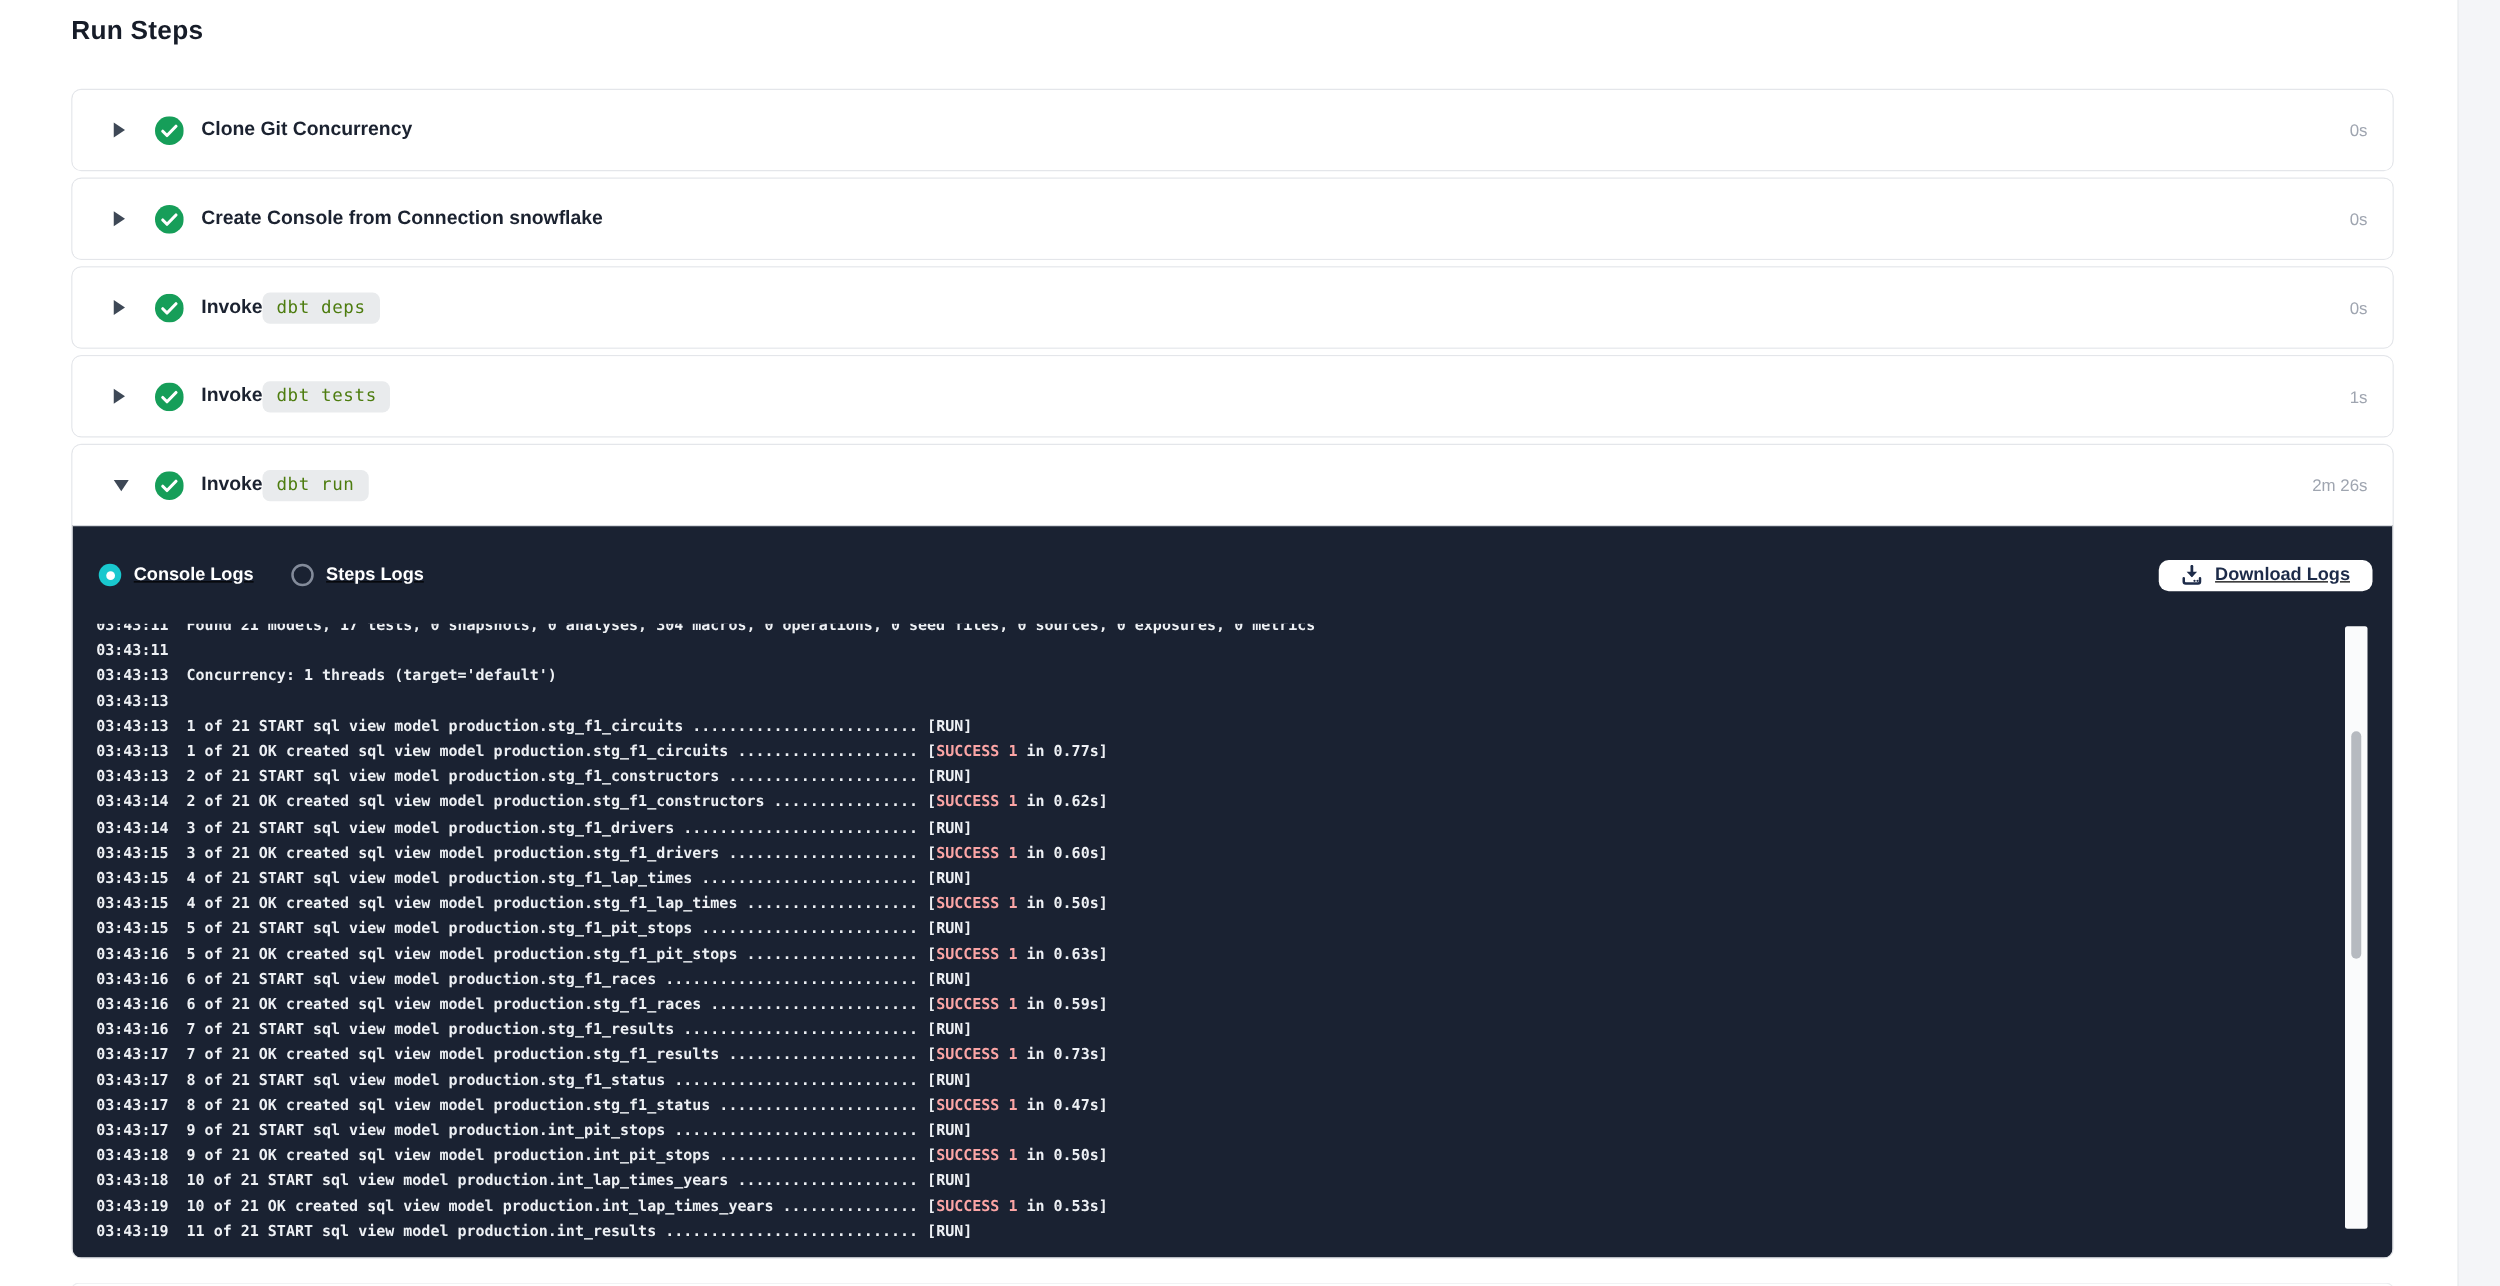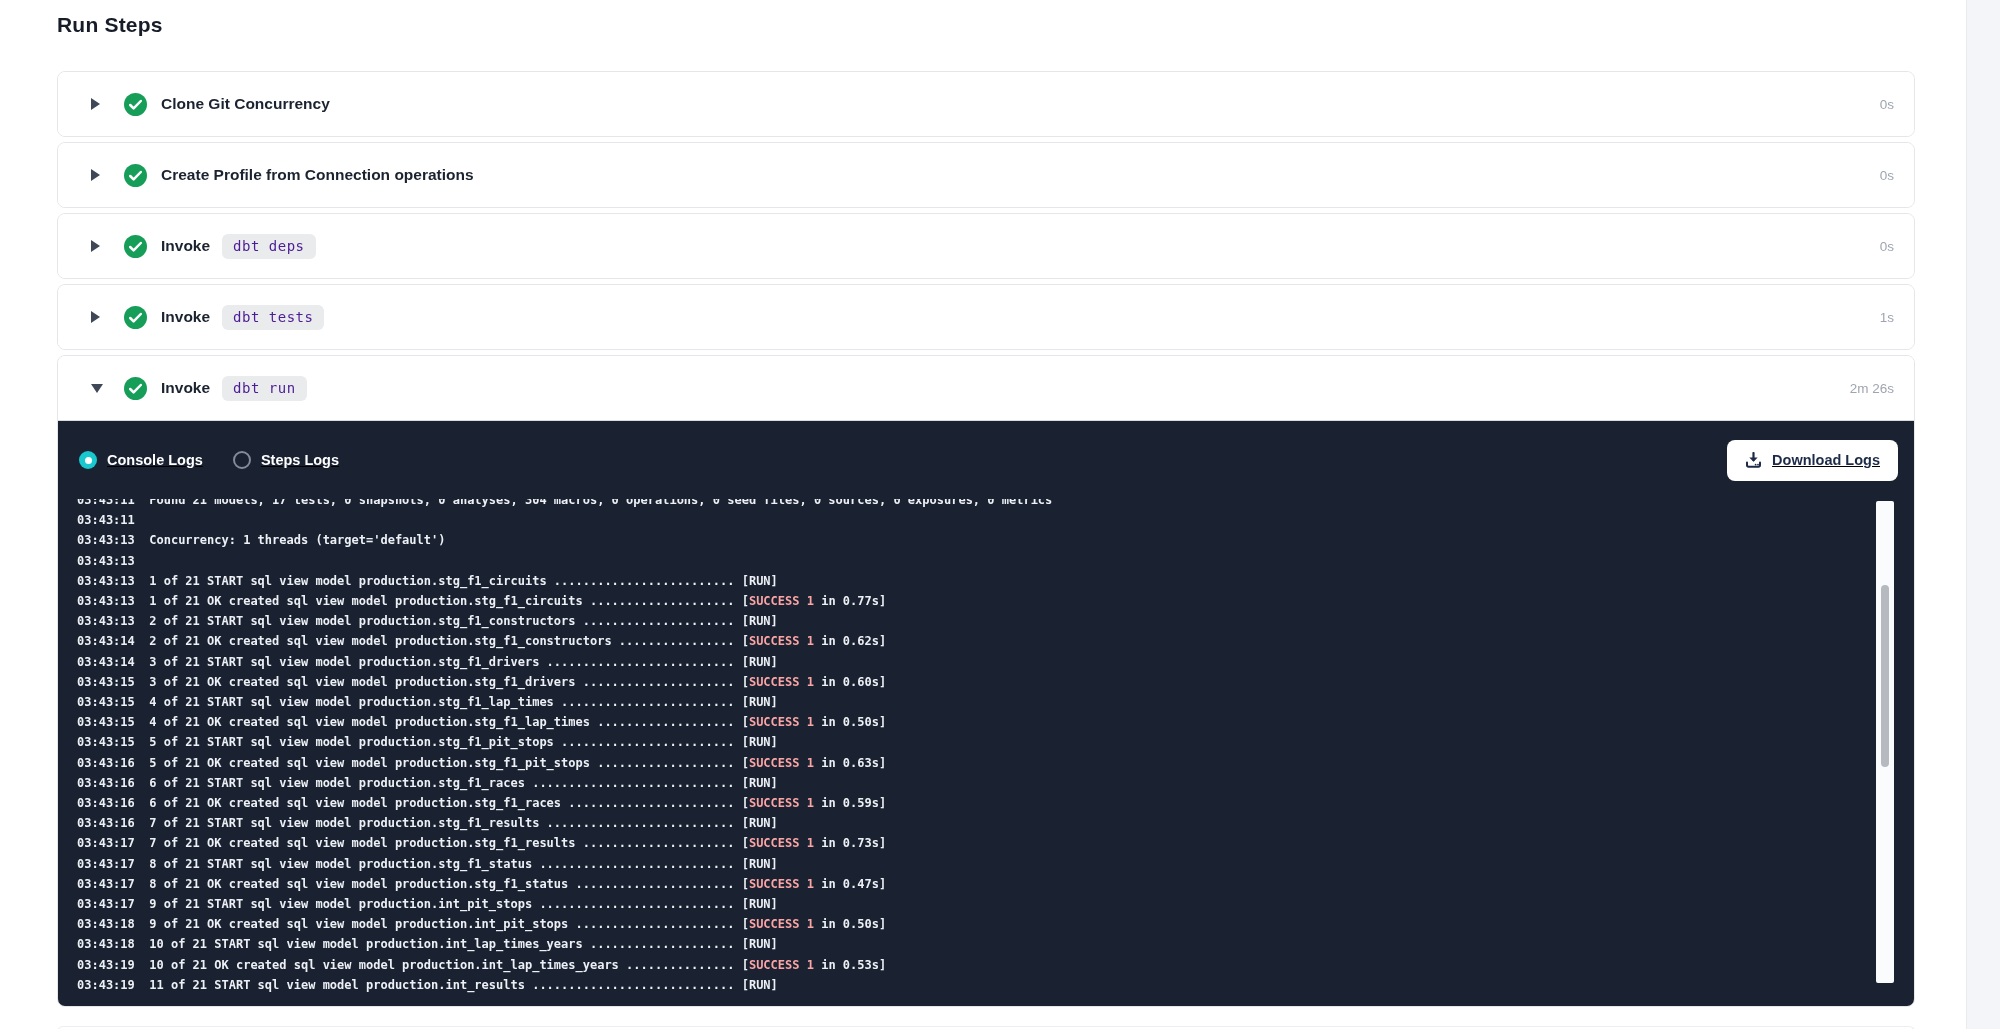--- a/index.html
+++ b/index.html
@@ -24,39 +24,39 @@
   .step-header {
     height:64px; display:flex; align-items:center; padding:0 20px 0 33px; cursor:pointer;
     background:#fff;
   }
   .caret { width:0; height:0; margin-right:24px; flex:0 0 auto; }
   .caret.collapsed { border-left:9px solid #3e4856; border-top:6px solid transparent; border-bottom:6px solid transparent; }
   .caret.expanded  { border-top:9px solid #3e4856; border-left:6px solid transparent; border-right:6px solid transparent; margin-right:21px; }
   .check { flex:0 0 auto; margin-right:14px; display:flex; }
   .step-label { font-size:15.5px; font-weight:700; color:#1b2230; }
   .cmd-badge {
-    margin-left:12px; background:#e9ebed; border-radius:6px; padding:4px 11px 5px;
-    font-family:"DejaVu Sans Mono", monospace; font-size:14px; color:#4c1d95; letter-spacing:.5px;
+    margin-left:0; background:#e9ebed; border-radius:6px; padding:4px 11px 5px;
+    font-family:"DejaVu Sans Mono", monospace; font-size:14px; color:#4d7c0f; letter-spacing:.5px;
   }
   .duration { margin-left:auto; font-size:13.5px; color:#9fa5b0; }
   .log-panel {
     position:relative; height:586px; background:#1a2232; border-top:1px solid #d8dbe0;text-decoration:underline;
   }
   .panel-toolbar { height:78px; display:flex; align-items:center; padding:0 16px 0 21px; }
   .radio { display:flex; align-items:center; margin-right:30px; cursor:pointer; }
   .radio-dot { width:18px; height:18px; border-radius:50%; position:relative; flex:0 0 auto; }
   .radio-dot.on { background:#19c8ce; }
   .radio-dot.on .inner {
     position:absolute; left:50%; top:50%; width:7px; height:7px; margin:-3.5px 0 0 -3.5px;
     border-radius:50%; background:#ffffff;
   }
   .radio-dot.off { border:2.5px solid #838b9a; background:transparent; }
   .radio-label { margin-left:10px; color:#ffffff; font-size:14.5px; font-weight:700; }
   .download-btn {
-    margin-left:auto; height:41px; display:flex; align-items:center; gap:10px;
+    margin-left:auto; height:25px; display:flex; align-items:center; gap:10px;
     background:#ffffff; border:none; border-radius:8px; padding:0 18px;
     color:#1d2b49; font-family:"Liberation Sans", sans-serif; font-size:14.5px; font-weight:700; cursor:pointer;
   }
   .log-area {
     position:absolute; left:0; right:0; top:78px; bottom:0; overflow:hidden; padding-left:19px;
   }
   .log-content {
     margin-top:-9px;
     font-family:"DejaVu Sans Mono", monospace; font-size:12px; font-weight:bold;
     line-height:20.2px; color:#edf0f4; white-space:pre;
@@ -99,21 +99,21 @@
 
     <div class="step-card">
       <div class="step-header">
         <span class="caret collapsed"></span>
         <span class="check">
           <svg width="23" height="23" viewBox="0 0 23 23">
               <circle cx="11.5" cy="11.5" r="11.5" fill="#169e59"></circle>
               <path d="M6.2 12l3.4 3.4L16.8 8" stroke="#fff" stroke-width="2.5" fill="none" stroke-linecap="round" stroke-linejoin="round"></path>
             </svg>
         </span>
-        <span class="step-label">Create Profile from Connection operations</span>
+        <span class="step-label">Create Console from Connection snowflake</span>
         <span class="duration">0s</span>
       </div>
     </div>
 
     <div class="step-card">
       <div class="step-header">
         <span class="caret collapsed"></span>
         <span class="check">
           <svg width="23" height="23" viewBox="0 0 23 23">
               <circle cx="11.5" cy="11.5" r="11.5" fill="#169e59"></circle>

